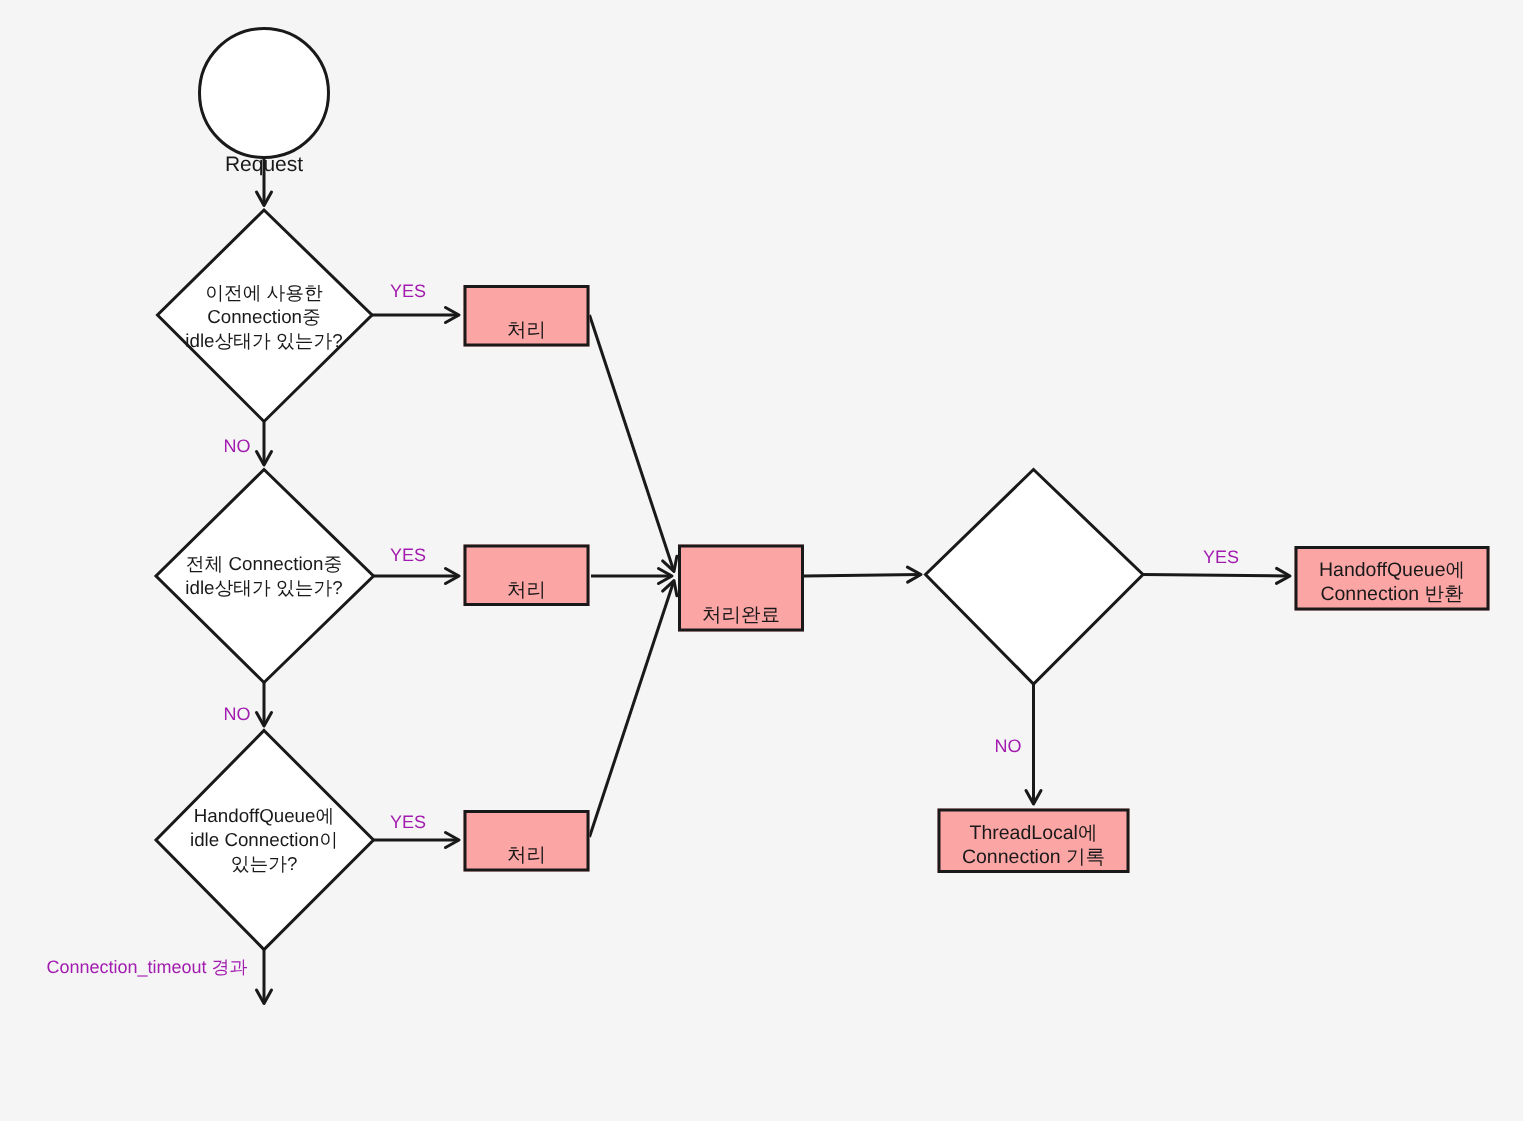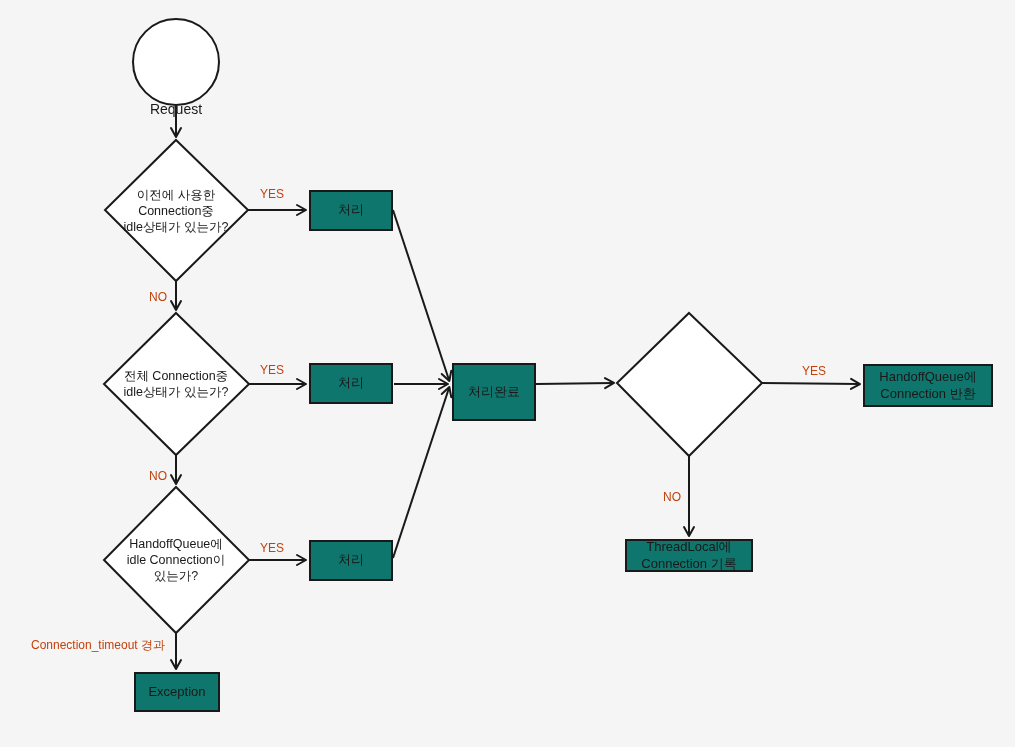--- a/index.html
+++ b/index.html
@@ -15,24 +15,24 @@
     background: #f5f5f5;
     overflow: hidden;
   }
   .canvas svg.wires {
     position: absolute;
     left: 0; top: 0;
     width: 1015px; height: 747px;
   }
   .node-box {
     position: absolute;
-    background: #0f766e;
+    background: #fca5a5;
     border: 2px solid #191919;
     display: flex;
-    align-items: center;
+    align-items: flex-end;
     justify-content: center;
     box-sizing: border-box;
     color: #191919;
   }
   .node-label, .shape-label {
     position: absolute;
     transform: translate(-50%, -50%);
     text-align: center;
     white-space: pre-line;
     color: #191919;
@@ -40,21 +40,21 @@
   }
   .box-text {
     text-align: center;
     white-space: pre-line;
     line-height: 1.28;
     font-size: 13px;
   }
   .edge-label {
     position: absolute;
     transform: translate(-50%, -50%);
-    color: #c2410c;
+    color: #a21caf;
     font-size: 12px;
     white-space: nowrap;
   }
   .fs-request { font-size: 14px; margin-top: 48px; }
   .fs-decision { font-size: 12.5px; }
 </style>
 </head>
 <body>
 
 <div class="canvas">
@@ -103,28 +103,25 @@
   </div>
   <div class="node-box" style="left:309px; top:363px; width:84px; height:41px;">
     <span class="box-text">처리</span>
   </div>
   <div class="node-box" style="left:309px; top:540px; width:84px; height:41px;">
     <span class="box-text">처리</span>
   </div>
   <div class="node-box" style="left:452px; top:363px; width:84px; height:58px;">
     <span class="box-text">처리완료</span>
   </div>
-  <div class="node-box" style="left:134px; top:672px; width:86px; height:40px;">
-    <span class="box-text">Exception</span>
-  </div>
   <div class="node-box" style="left:863px; top:364px; width:130px; height:43px;">
     <span class="box-text">HandoffQueue에
 Connection 반환</span>
   </div>
-  <div class="node-box" style="left:625px; top:539px; width:128px; height:33px;">
+  <div class="node-box" style="left:625px; top:539px; width:128px; height:43px;">
     <span class="box-text">ThreadLocal에
 Connection 기록</span>
   </div>
 
   <div class="edge-label" style="left:272px; top:194px;">YES</div>
   <div class="edge-label" style="left:272px; top:370px;">YES</div>
   <div class="edge-label" style="left:272px; top:548px;">YES</div>
   <div class="edge-label" style="left:814px; top:371px;">YES</div>
   <div class="edge-label" style="left:158px; top:297px;">NO</div>
   <div class="edge-label" style="left:158px; top:476px;">NO</div>

